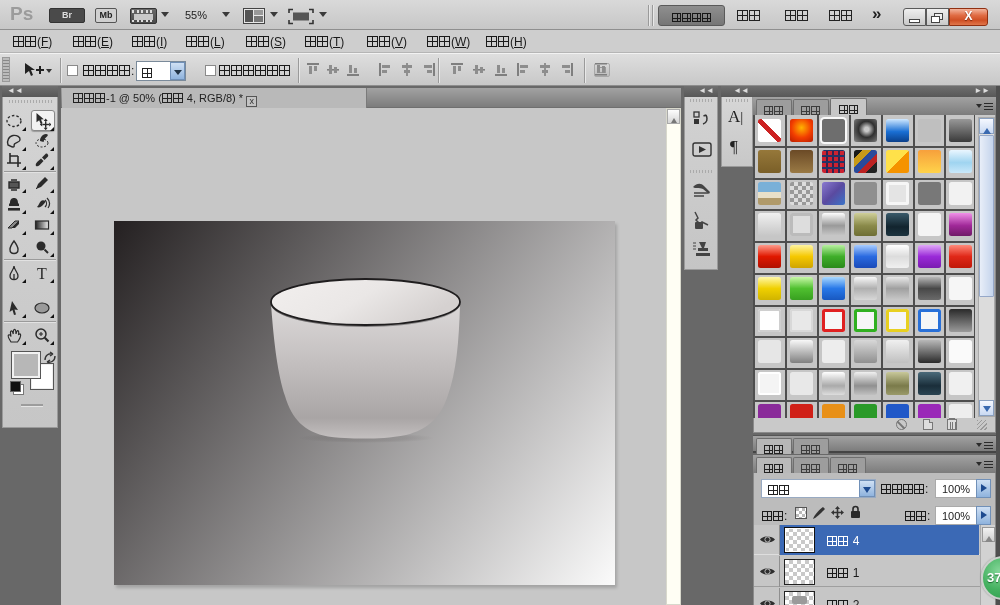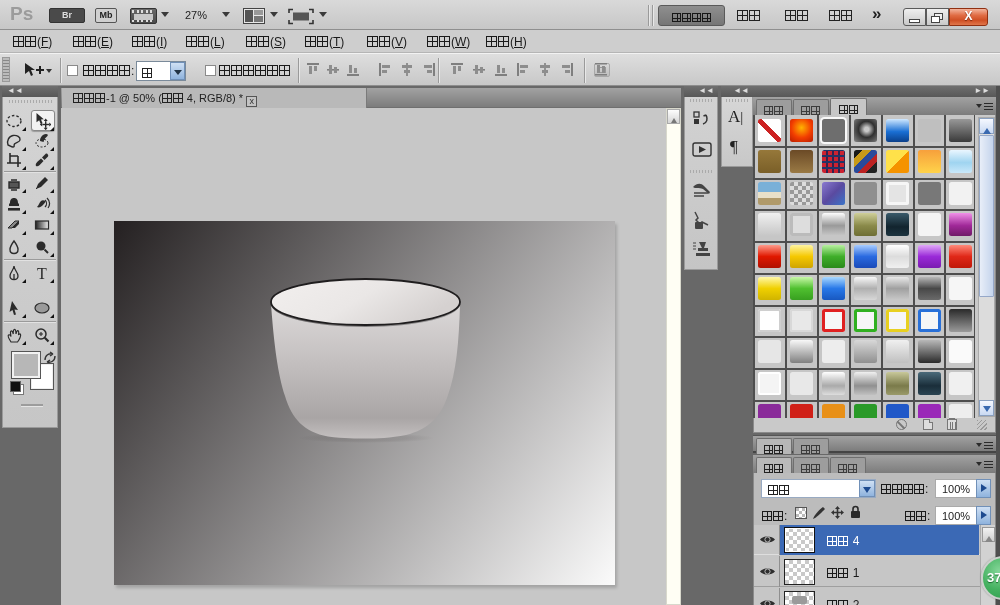--- a/index.html
+++ b/index.html
@@ -18,21 +18,21 @@
 <div class="ab" style="left:0;top:0;width:1000px;height:30px;background:linear-gradient(#d9d9d9,#c7c7c7);border-bottom:1px solid #8f8f8f">
   <div class="ab" style="left:10px;top:3px;font-size:19px;font-weight:bold;color:#9b9b9b;letter-spacing:0px">Ps</div>
   <div class="ab" style="left:49px;top:8px;width:36px;height:15px;background:#4a4a4a;border:1px solid #333;border-radius:2px;color:#ddd;font-size:9px;font-weight:bold;text-align:center;line-height:13px">Br</div>
   <div class="ab" style="left:95px;top:8px;width:22px;height:15px;background:#d0d0d0;border:1px solid #555;border-radius:2px;color:#222;font-size:9px;font-weight:bold;text-align:center;line-height:13px">Mb</div>
   <div class="ab" style="left:130px;top:8px;width:27px;height:16px;border:1px solid #333;border-radius:2px;background:linear-gradient(#6a6a6a,#4a4a4a);overflow:hidden">
       <div class="ab" style="left:1px;top:1px;width:23px;height:2.5px;background:repeating-linear-gradient(90deg,#ddd 0 2px,transparent 2px 4.5px)"></div>
       <div class="ab" style="left:1px;bottom:1px;width:23px;height:2.5px;background:repeating-linear-gradient(90deg,#ddd 0 2px,transparent 2px 4.5px)"></div>
       <div class="ab" style="left:3px;top:5px;width:19px;height:6px;background:#c8c8c8"></div>
     </div>
   <div class="ab" style="left:161px;top:12px;width:0;height:0;border:4px solid transparent;border-top:5px solid #3a3a3a"></div>
-  <div class="ab" style="left:185px;top:9px;font-size:11px;color:#222">27%</div>
+  <div class="ab" style="left:185px;top:9px;font-size:11px;color:#222">55%</div>
   <div class="ab" style="left:222px;top:12px;width:0;height:0;border:4px solid transparent;border-top:5px solid #3a3a3a"></div>
   <div class="ab" style="left:243px;top:8px;width:22px;height:16px;border:1px solid #444;background:#e8e8e8">
      <div class="ab" style="left:1px;top:1px;width:8px;height:12px;background:#555"></div>
      <div class="ab" style="left:10px;top:1px;width:9px;height:5px;background:#999"></div>
      <div class="ab" style="left:10px;top:7px;width:9px;height:6px;background:#777"></div>
   </div>
   <div class="ab" style="left:270px;top:12px;width:0;height:0;border:4px solid transparent;border-top:5px solid #3a3a3a"></div>
   <svg class="ab" style="left:288px;top:8px" width="26" height="17" viewBox="0 0 26 17">
       <path d="M1 5 V1.5 H5 M21 1.5 H25 V5 M25 12 v3.5 H21 M5 15.5 H1 V12" stroke="#333" stroke-width="1.6" fill="none"></path>
       <rect x="5" y="4.5" width="16" height="8" fill="#555"></rect>

